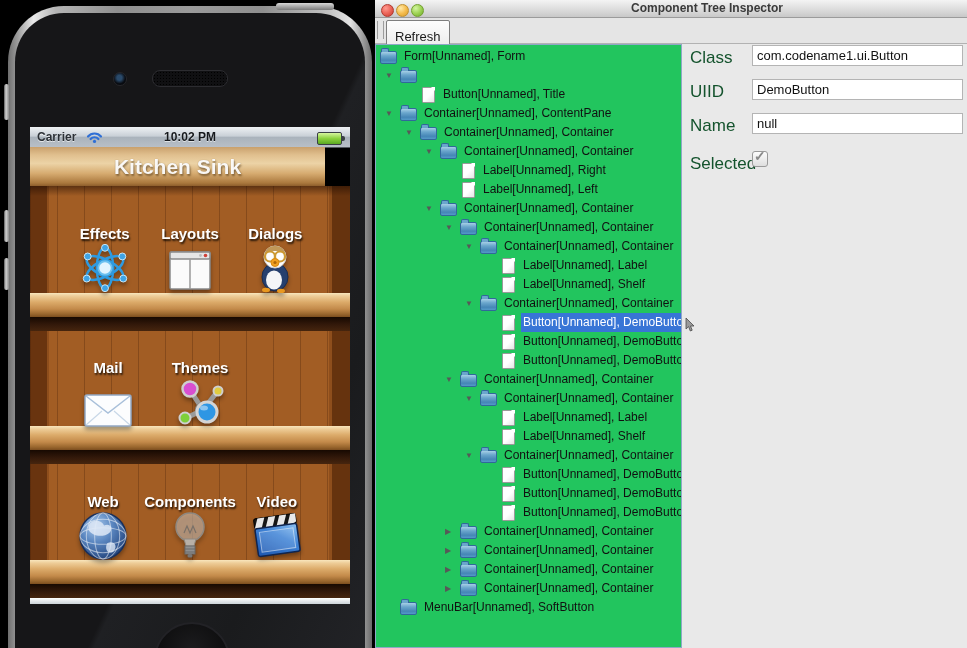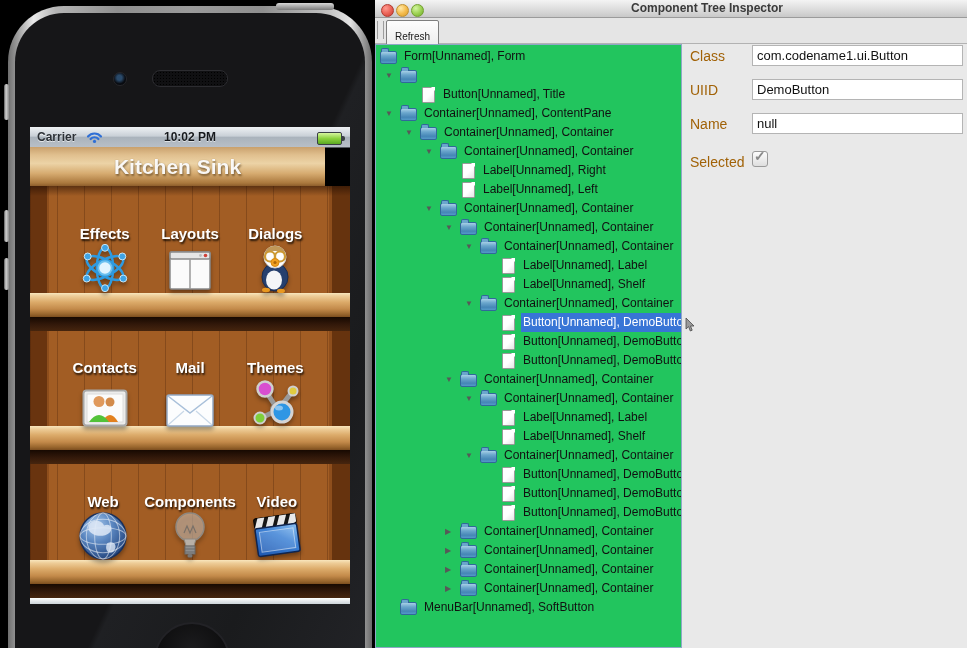--- a/index.html
+++ b/index.html
@@ -69,21 +69,21 @@
     background:linear-gradient(180deg,#f4f4f4,#d6d6d6 70%,#c8c8c8);border-bottom:1px solid #9b9b9b;}
   .window-title{position:absolute;left:0;top:1px;width:664px;text-align:center;font-size:12px;font-weight:600;
     color:#3a3a3a;}
   .traffic{position:absolute;top:4px;width:11px;height:11px;border-radius:50%;cursor:pointer;}
   .t-close{left:6px;background:radial-gradient(circle at 35% 30%,#ff9a90,#ee6a5e 45%,#c8392d);border:1px solid #b03a30;}
   .t-min{left:21px;background:radial-gradient(circle at 35% 30%,#ffe9a8,#f5bd4f 50%,#d89a28);border:1px solid #c09030;}
   .t-zoom{left:36px;background:radial-gradient(circle at 35% 30%,#d2f5a0,#9fd356 50%,#6aaa28);border:1px solid #74a030;}
   .toolbar{position:absolute;left:0;top:18px;width:592px;height:25px;background:#e5e5e5;border-bottom:1px solid #b2b2b2;}
   .tool-grip{position:absolute;left:2px;top:3px;width:5px;height:18px;
     border-left:1px solid #9c9c9c;border-right:1px solid #9c9c9c;cursor:grab;}
-  .refresh-btn{position:absolute;left:11px;top:2px;height:33px;padding:0 8px;font-size:10px;color:#1a1a1a;
+  .refresh-btn{position:absolute;left:11px;top:2px;height:33px;padding:0 8px;font-size:13px;color:#1a1a1a;
     background:linear-gradient(180deg,#fdfdfd,#e9e9e9);border:1px solid #7e7e7e;border-radius:2px;
     font-family:"Liberation Sans",sans-serif;cursor:pointer;}
 
   
   .tree-panel{position:absolute;left:0;top:44px;width:305px;bottom:0;background:#22c55e;
     border:1px solid #8ea8c6;overflow:hidden;padding-top:2px;}
   .tree-row{position:relative;height:19px;line-height:19px;white-space:nowrap;display:flex;align-items:center;
     font-size:12px;color:#111;cursor:pointer;}
   .tree-arrow{position:absolute;font-size:8px;color:#585858;top:0;}
   .tree-icon{flex:0 0 auto;}
@@ -94,21 +94,21 @@
   .icon-doc{width:11px;height:14px;margin:0 6px 0 2px;border:1px solid #9a9a9a;border-radius:1px;position:relative;
     background:linear-gradient(135deg,#ffffff 55%,#e4e4e4);}
   .icon-doc:before{content:"";position:absolute;top:-1px;right:-1px;width:0;height:0;
     border-top:4px solid #fff;border-left:4px solid transparent;}
   .tree-label{padding:0 2px;}
   .tree-row.selected .tree-label{background:#3875d6;color:#fff;}
 
   
   .props{position:absolute;left:307px;top:44px;right:0;bottom:0;background:#e9e9e9;padding-top:1px;}
   .prop-row{position:relative;height:21px;margin:0 0 13px 0;}
-  .prop-label{position:absolute;left:8px;top:3px;font-size:14px;color:#a16207;}
+  .prop-label{position:absolute;left:8px;top:3px;font-size:17px;color:#14532d;}
   .prop-input{position:absolute;left:70px;top:0;width:201px;height:17px;border:1px solid #b4b4b4;background:#fff;
     font-size:13px;font-family:"Liberation Sans",sans-serif;color:#111;padding:1px 4px;}
   .check-row{position:relative;height:18px;margin-top:17px;}
   .checkbox{position:absolute;left:70px;top:0;width:14px;height:14px;border:1px solid #9a9a9a;border-radius:3px;
     background:linear-gradient(180deg,#fdfdfd,#dedede);cursor:pointer;}
   .checkbox:after{content:"✓";position:absolute;left:1px;top:-4px;font-size:14px;font-weight:bold;color:#8a8a8a;}
   .mouse-cursor{position:absolute;left:310px;top:318px;}
 </style>
 </head>
 <body>
@@ -195,33 +195,20 @@
               <circle cx="16" cy="13.5" r="5" fill="none" stroke="#cc9933" stroke-width="2.2"></circle>
               <circle cx="26" cy="13.5" r="5" fill="none" stroke="#cc9933" stroke-width="2.2"></circle>
               <circle cx="21" cy="19.5" r="4" fill="#f0a020" stroke="#d88a10"></circle>
               <circle cx="21" cy="19.5" r="1.6" fill="#b06808"></circle>
             </svg>
           </div>
         </div>
       </div>
 
       <div class="shelf-row row2">
-        <div class="shelf-item">
-          <div class="shelf-label">Contacts</div>
-          <div class="shelf-icon">
-            <svg width="46" height="38" viewBox="0 0 46 38">
-              <rect x="1.5" y="1.5" width="43" height="35" rx="3" fill="#ececec" stroke="#a8a8a8" stroke-width="2"></rect>
-              <rect x="5" y="5" width="36" height="28" fill="#fbfbfb" stroke="#dcdcdc"></rect>
-              <circle cx="28" cy="13" r="4.5" fill="#d28a4a"></circle>
-              <path d="M20,33 Q28,19 36,33 Z" fill="#e2801e"></path>
-              <circle cx="17" cy="12.5" r="5.5" fill="#e0995c"></circle>
-              <path d="M7,33 Q17,19 27,33 Z" fill="#52c238"></path>
-            </svg>
-          </div>
-        </div>
         <div class="shelf-item">
           <div class="shelf-label">Mail</div>
           <div class="shelf-icon">
             <svg width="48" height="33" viewBox="0 0 48 33">
               <rect x="1" y="1" width="46" height="31" rx="2" fill="#fcfdfe" stroke="#92a8c4" stroke-width="1.5"></rect>
               <path d="M2,2 L24,19 L46,2" fill="none" stroke="#a9c0da" stroke-width="1.5"></path>
               <path d="M2,31 L18,17 M46,31 L30,17" fill="none" stroke="#c9d8e8" stroke-width="1.2"></path>
             </svg>
           </div>
         </div>

